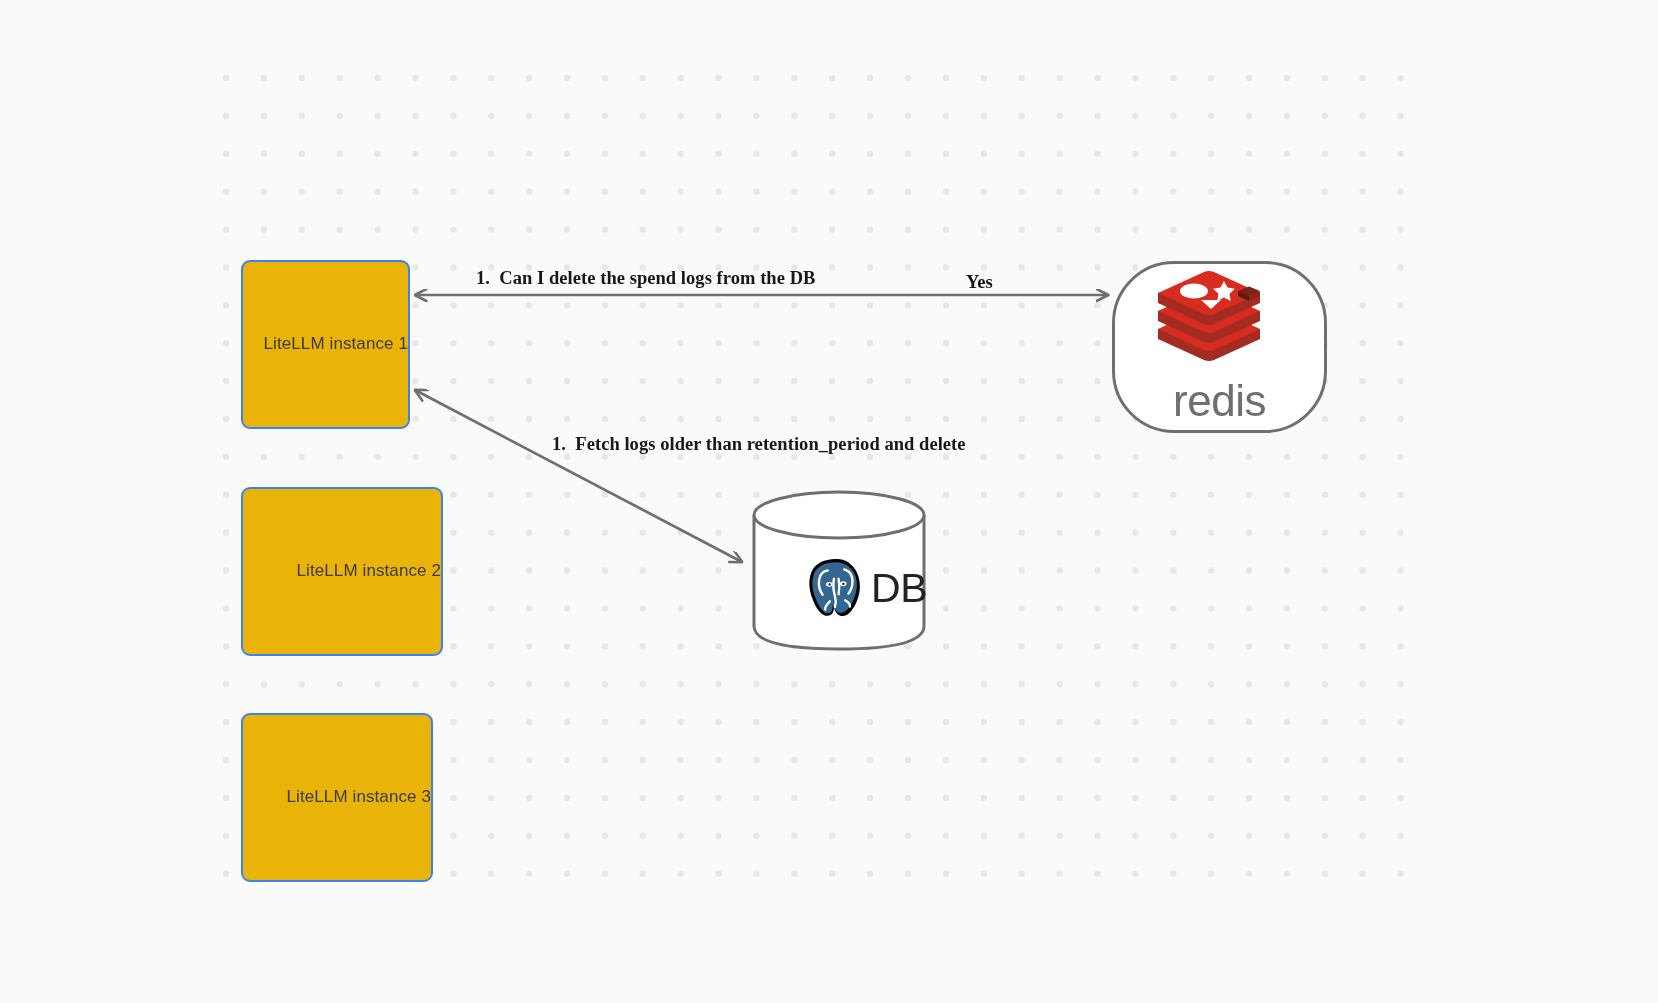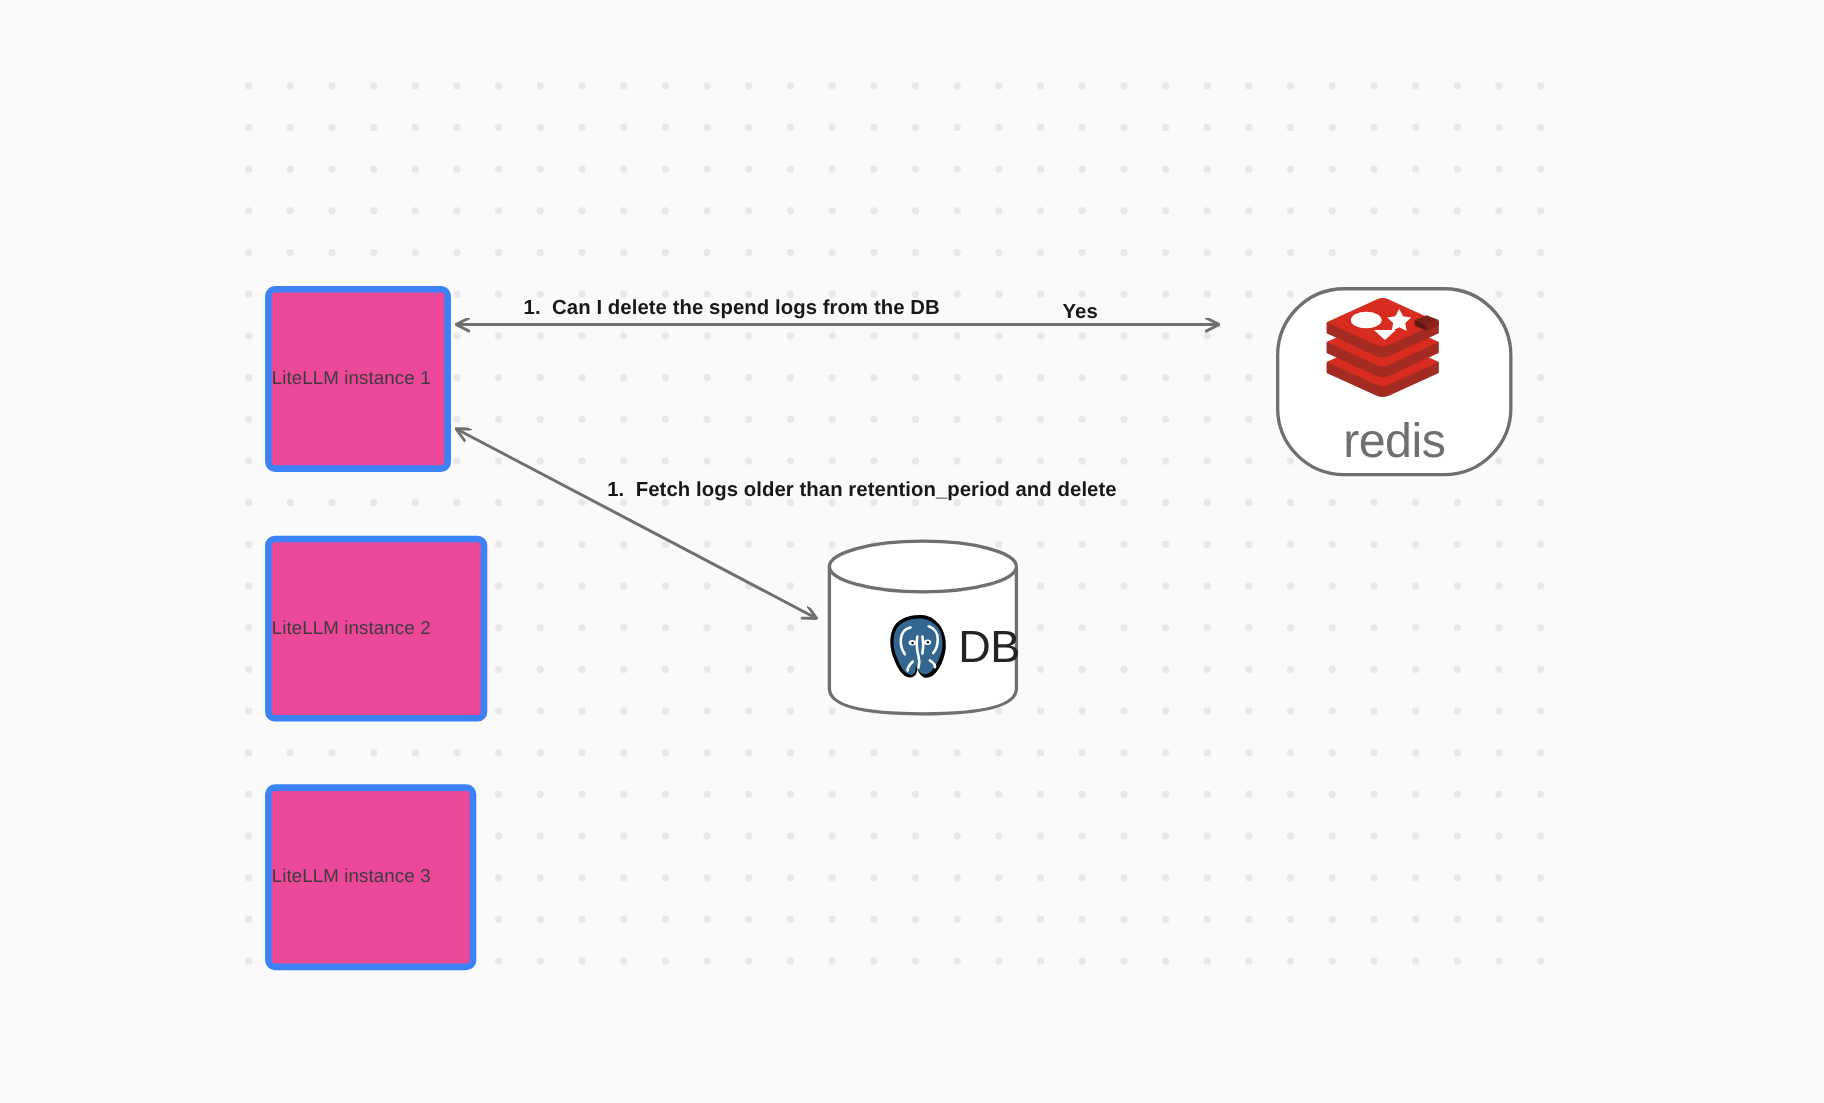--- a/index.html
+++ b/index.html
@@ -25,26 +25,26 @@
     height: 814px;
     background-image: radial-gradient(circle at 4px 4px, #e7e7e9 3.1px, rgba(231,231,233,0) 3.6px);
     background-size: 37.9px 37.9px;
     background-repeat: repeat;
     pointer-events: none;
   }
   
   .node-box {
     position: absolute;
     box-sizing: border-box;
-    background: #ec4899;
-    border: 6px solid #3b82f6;
+    background: #eab308;
+    border: 2px solid #3b82f6;
     border-radius: 9px;
     display: flex;
     align-items: center;
-    justify-content: flex-start;
+    justify-content: flex-end;
   }
   .node-box .node-label {
     font-size: 17px;
     color: #3b3b3b;
     font-weight: 400;
     letter-spacing: 0.1px;
     text-align: center;
     line-height: 1.3;
   }
   #litellm-1 { left: 241px; top: 260px;  width: 169px; height: 169px; }
@@ -59,21 +59,20 @@
     width: 215px;
     height: 172px;
     box-sizing: border-box;
     background: #ffffff;
     border: 3px solid #6f6f6f;
     border-radius: 62px;
     display: flex;
     flex-direction: column;
     align-items: center;
     justify-content: center;
-    margin-left: 48px;
   }
   #redis-node .redis-logo-svg { display: block; }
 
   
   #postgres-node {
     position: absolute;
     left: 751px;
     top: 489px;
     width: 176px;
     height: 163px;
@@ -93,21 +92,21 @@
     font-size: 41px;
     font-weight: 400;
     color: #232323;
     letter-spacing: -0.5px;
     line-height: 1;
   }
 
   
   .edge-label {
     position: absolute;
-    font-family: Liberation Sans, sans-serif;
+    font-family: Liberation Serif, serif;
     font-weight: bold;
     font-size: 18.5px;
     color: #16181a;
     white-space: pre;
     letter-spacing: 0.05px;
   }
   #label-step-1 { left: 476px; top: 268px; }
   #label-yes    { left: 966px; top: 272px; }
   #label-step-2 { left: 552px; top: 434px; }
 

